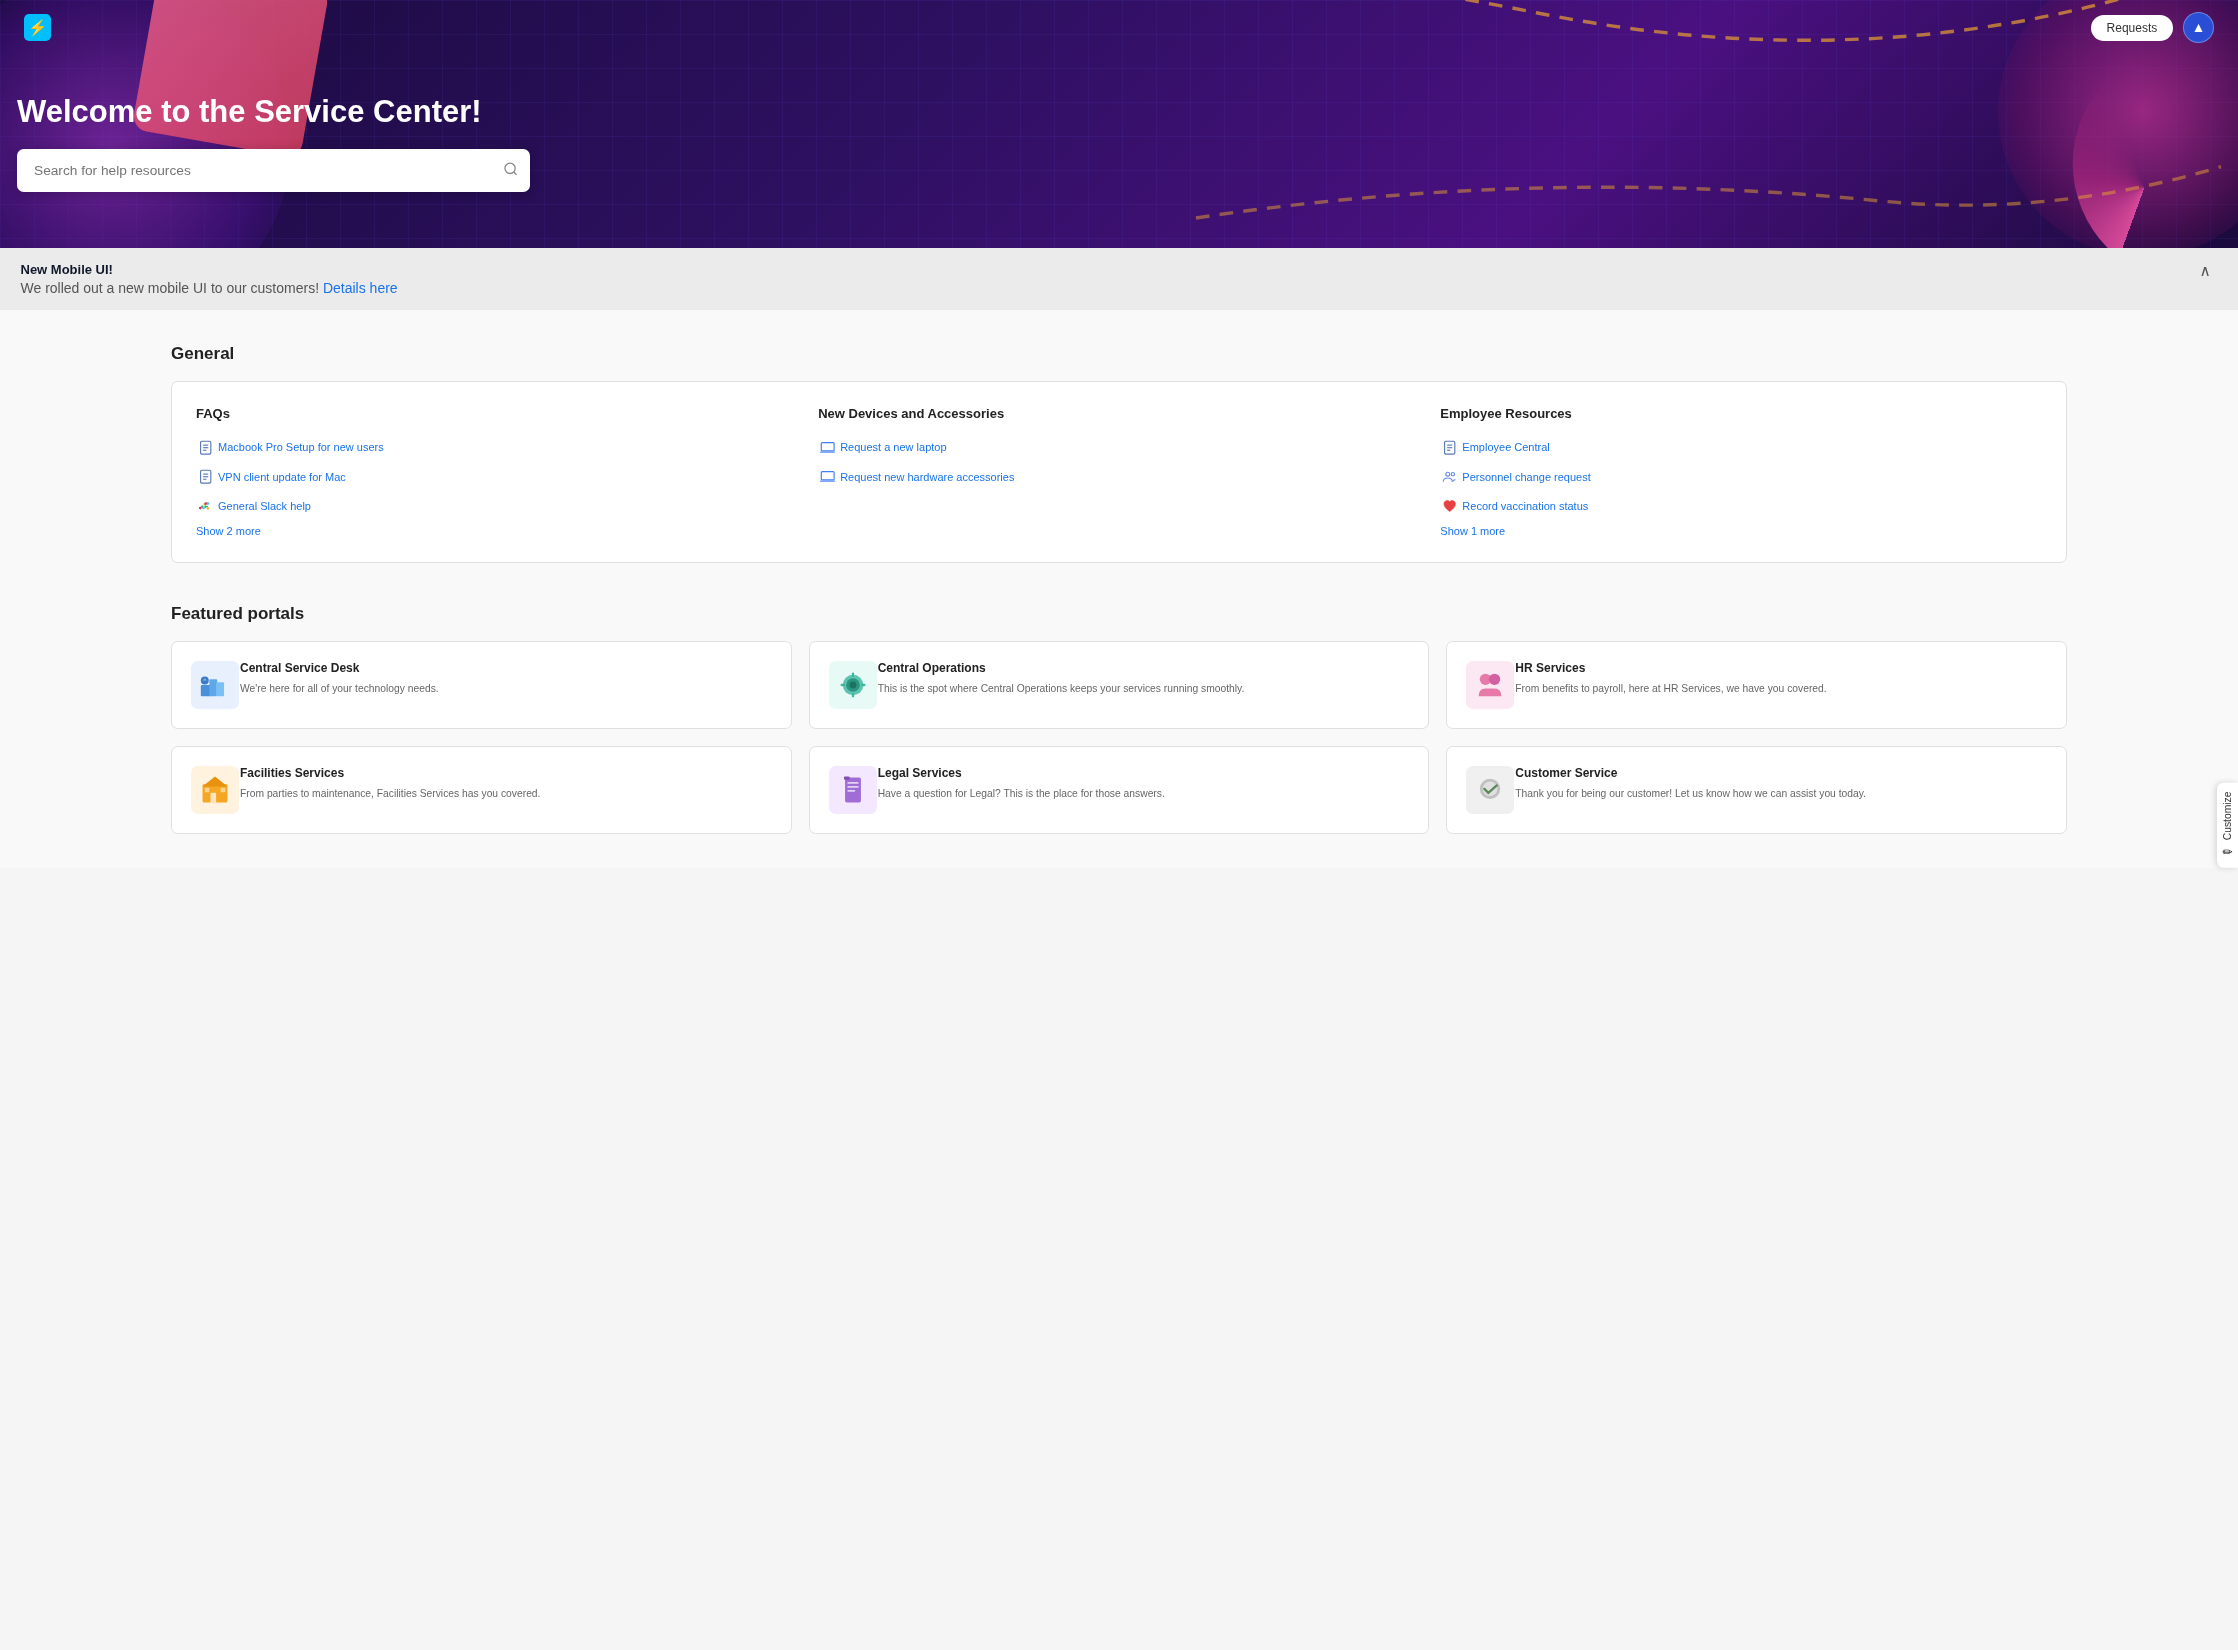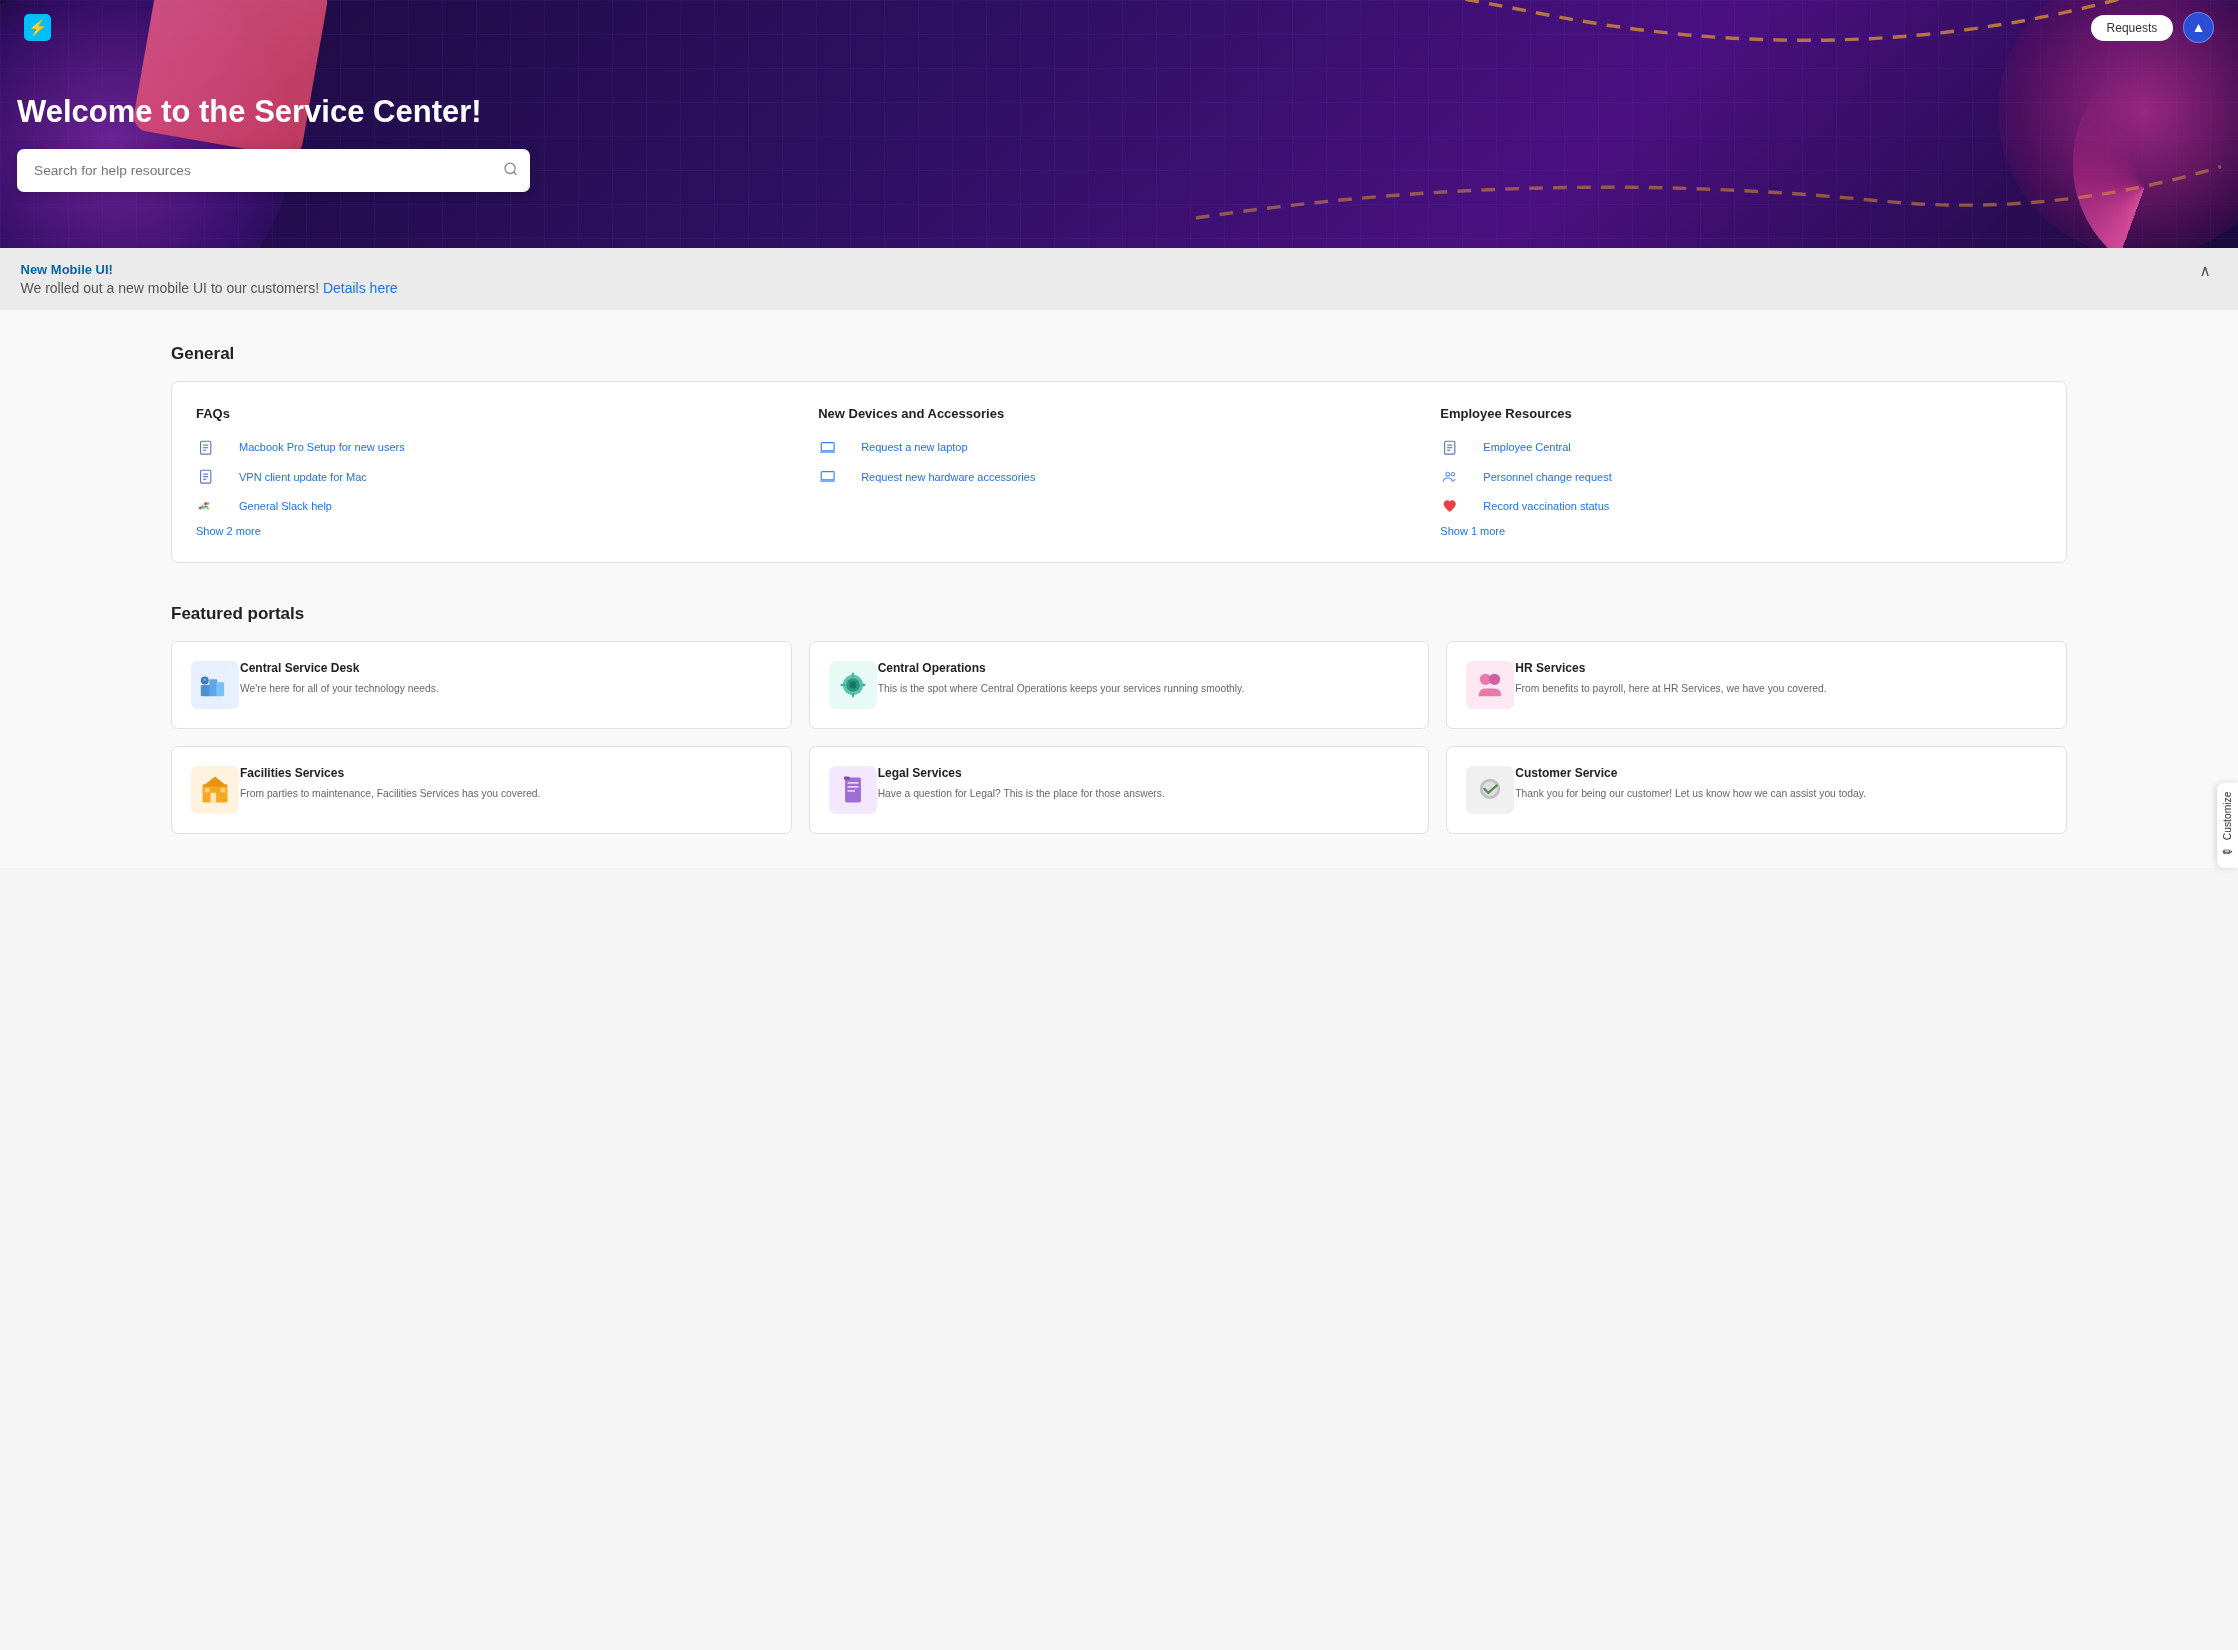--- a/index.html
+++ b/index.html
@@ -221,21 +221,21 @@
       display: flex;
       align-items: flex-start;
       justify-content: space-between;
     }
 
     .announcement-content { flex: 1; }
 
     .announcement-title {
       font-size: 13px;
       font-weight: 600;
-      color: #0369a1;
+      color: #0f172a;
       margin-bottom: 3.4px;
     }
 
     .announcement-body {
       font-size: 14px;
       color: #555;
     }
 
     .announcement-link {
       color: #1a73e8;
@@ -279,21 +279,21 @@
     .topic-column-title {
       font-size: 13px;
       font-weight: 600;
       color: #222;
       margin-bottom: 12px;
     }
 
     .topic-item {
       display: flex;
       align-items: center;
-      gap: 24px;
+      gap: 3px;
       padding: 5.1px 0;
       cursor: pointer;
     }
 
     .topic-item-icon {
       width: 19px;
       height: 19px;
       flex-shrink: 0;
       display: flex;
       align-items: center;

